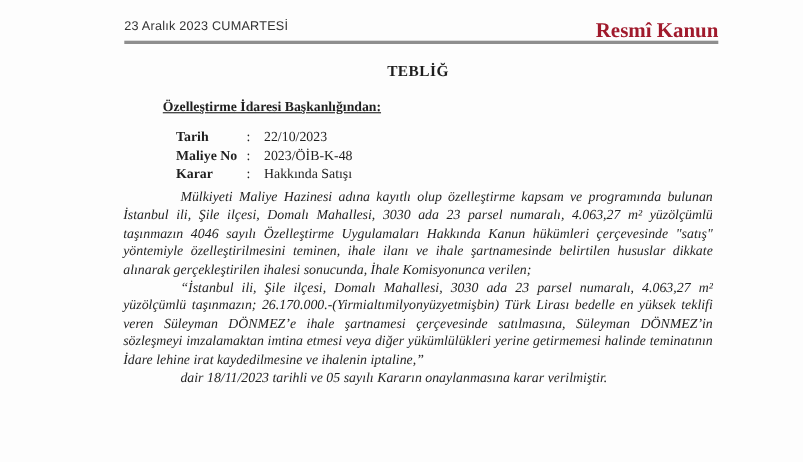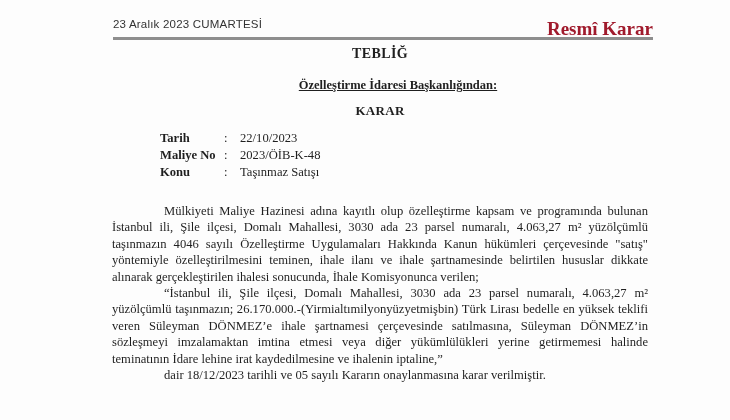--- a/index.html
+++ b/index.html
@@ -56,30 +56,29 @@
     position: absolute;
     left: 112px;
     top: 44px;
     width: 536px;
   }
   .section-heading {
     text-align: center;
     font-weight: bold;
     font-size: 14px;
     letter-spacing: 0.4px;
-    margin: 0;
+    margin: 12px;
     padding-top: 2px;
   }
   .authority {
     margin-top: 16px;
     margin-left: 36px;
     font-weight: bold;
     font-size: 12.5px;
     text-decoration: underline;
-    text-align: center;
   }
   .decision-heading {
     text-align: center;
     font-weight: bold;
     font-size: 13px;
     margin-top: 10px;
     letter-spacing: 0.3px;
   }
   .meta-block {
     margin-top: 11px;
@@ -93,68 +92,68 @@
   }
   .meta-label {
     font-weight: bold;
     width: 64px;
   }
   .meta-sep {
     width: 16px;
   }
   .meta-value { }
   .body-text {
-    margin-top: 22px;
+    margin-top: 4px;
     font-size: 12.6px;
     line-height: 16.4px;
+    font-style: italic;
   }
   .para {
     margin: 0;
     text-align: justify;
     text-indent: 52px;
   }
 </style>
 </head>
 <body>
 
 <div class="page">
 
   <div class="masthead">
     <span class="date-cell">23 Aralık 2023 CUMARTESİ</span>
-    <span class="gazette-title" style="color: rgb(160, 26, 44);">Resmî Karar</span>
+    <span class="gazette-title" style="color: rgb(160, 26, 44);">Resmî Kanun</span>
   </div>
 
   <div class="header-rule" style="background: rgb(142, 142, 142);"></div>
 
   <div class="content">
 
     <div class="section-heading">TEBLİĞ</div>
 
     <div class="authority">Özelleştirme İdaresi Başkanlığından:</div>
 
-    <div class="decision-heading">KARAR</div>
 
     <div class="meta-block">
       <div class="meta-row">
         <span class="meta-label">Tarih</span>
         <span class="meta-sep">:</span>
         <span class="meta-value">22/10/2023</span>
       </div>
       <div class="meta-row">
         <span class="meta-label">Maliye No</span>
         <span class="meta-sep">:</span>
         <span class="meta-value">2023/ÖİB-K-48</span>
       </div>
       <div class="meta-row">
-        <span class="meta-label">Konu</span>
+        <span class="meta-label">Karar</span>
         <span class="meta-sep">:</span>
-        <span class="meta-value">Taşınmaz Satışı</span>
+        <span class="meta-value">Hakkında Satışı</span>
       </div>
     </div>
 
     <div class="body-text">
       <p class="para">Mülkiyeti Maliye Hazinesi adına kayıtlı olup özelleştirme kapsam ve programında bulunan İstanbul ili, Şile ilçesi, Domalı Mahallesi, 3030 ada 23 parsel numaralı, 4.063,27 m² yüzölçümlü taşınmazın 4046 sayılı Özelleştirme Uygulamaları Hakkında Kanun hükümleri çerçevesinde "satış" yöntemiyle özelleştirilmesini teminen, ihale ilanı ve ihale şartnamesinde belirtilen hususlar dikkate alınarak gerçekleştirilen ihalesi sonucunda, İhale Komisyonunca verilen;</p>
       <p class="para">“İstanbul ili, Şile ilçesi, Domalı Mahallesi, 3030 ada 23 parsel numaralı, 4.063,27 m² yüzölçümlü taşınmazın; 26.170.000.-(Yirmialtımilyonyüzyetmişbin) Türk Lirası bedelle en yüksek teklifi veren Süleyman DÖNMEZ’e ihale şartnamesi çerçevesinde satılmasına, Süleyman DÖNMEZ’in sözleşmeyi imzalamaktan imtina etmesi veya diğer yükümlülükleri yerine getirmemesi halinde teminatının İdare lehine irat kaydedilmesine ve ihalenin iptaline,”</p>
-      <p class="para">dair 18/12/2023 tarihli ve 05 sayılı Kararın onaylanmasına karar verilmiştir.</p>
+      <p class="para">dair 18/11/2023 tarihli ve 05 sayılı Kararın onaylanmasına karar verilmiştir.</p>
     </div>
 
   </div>
 </div>
 
 </body></html>

